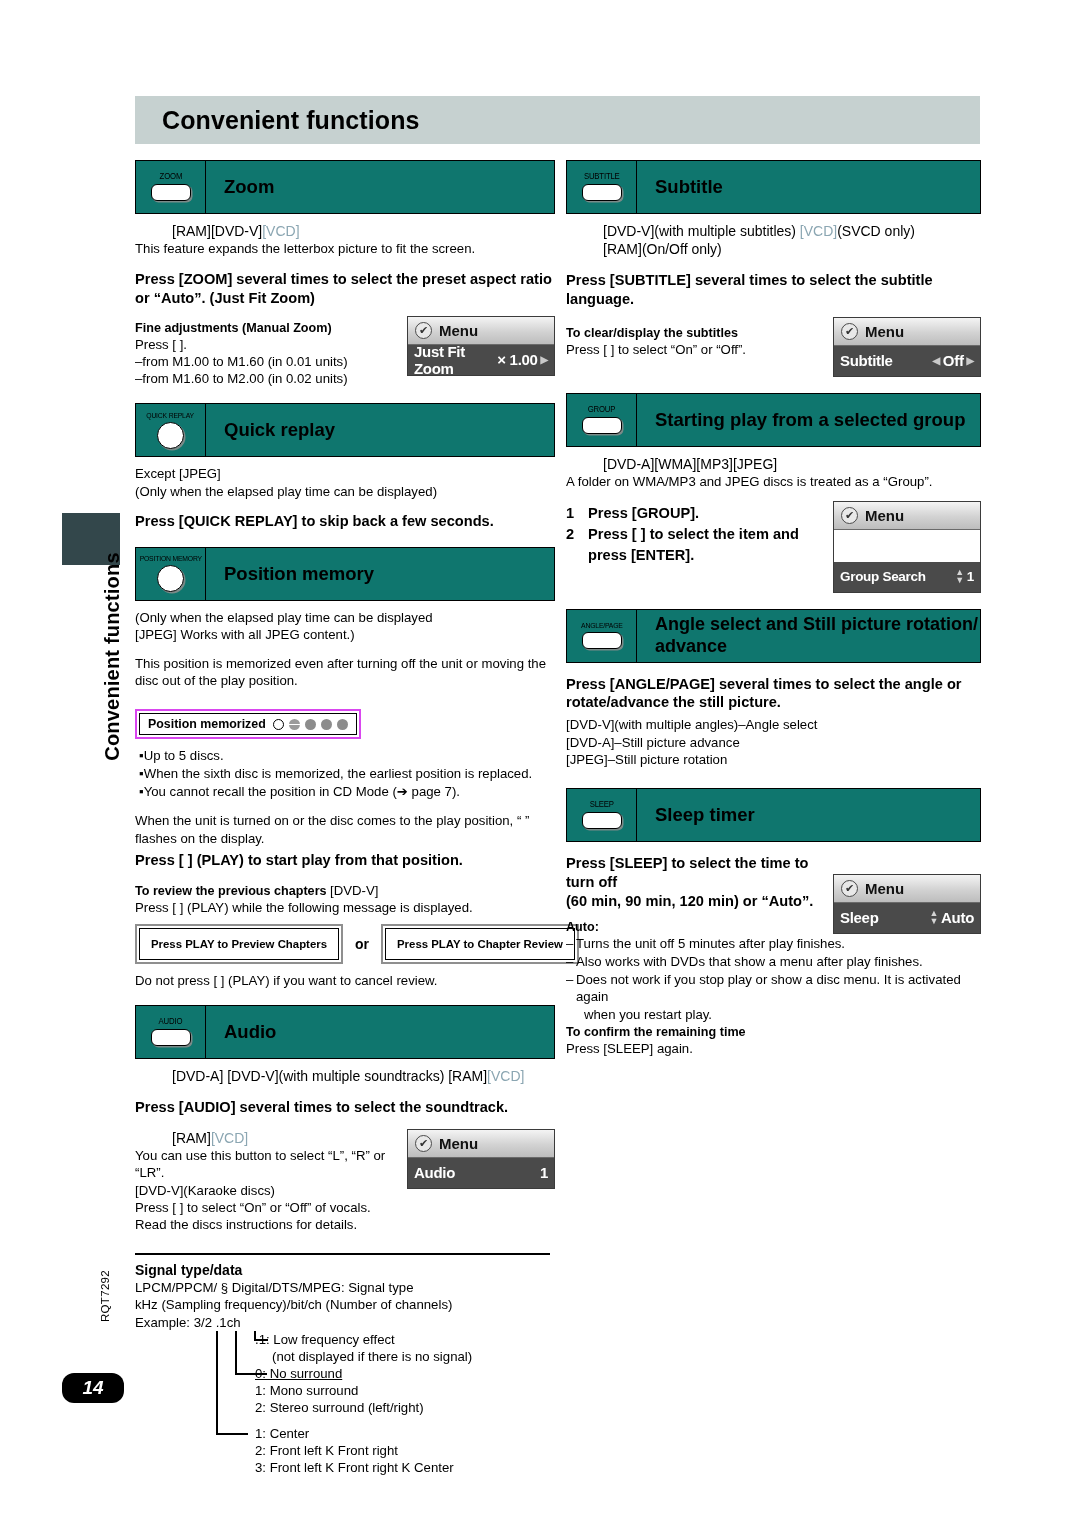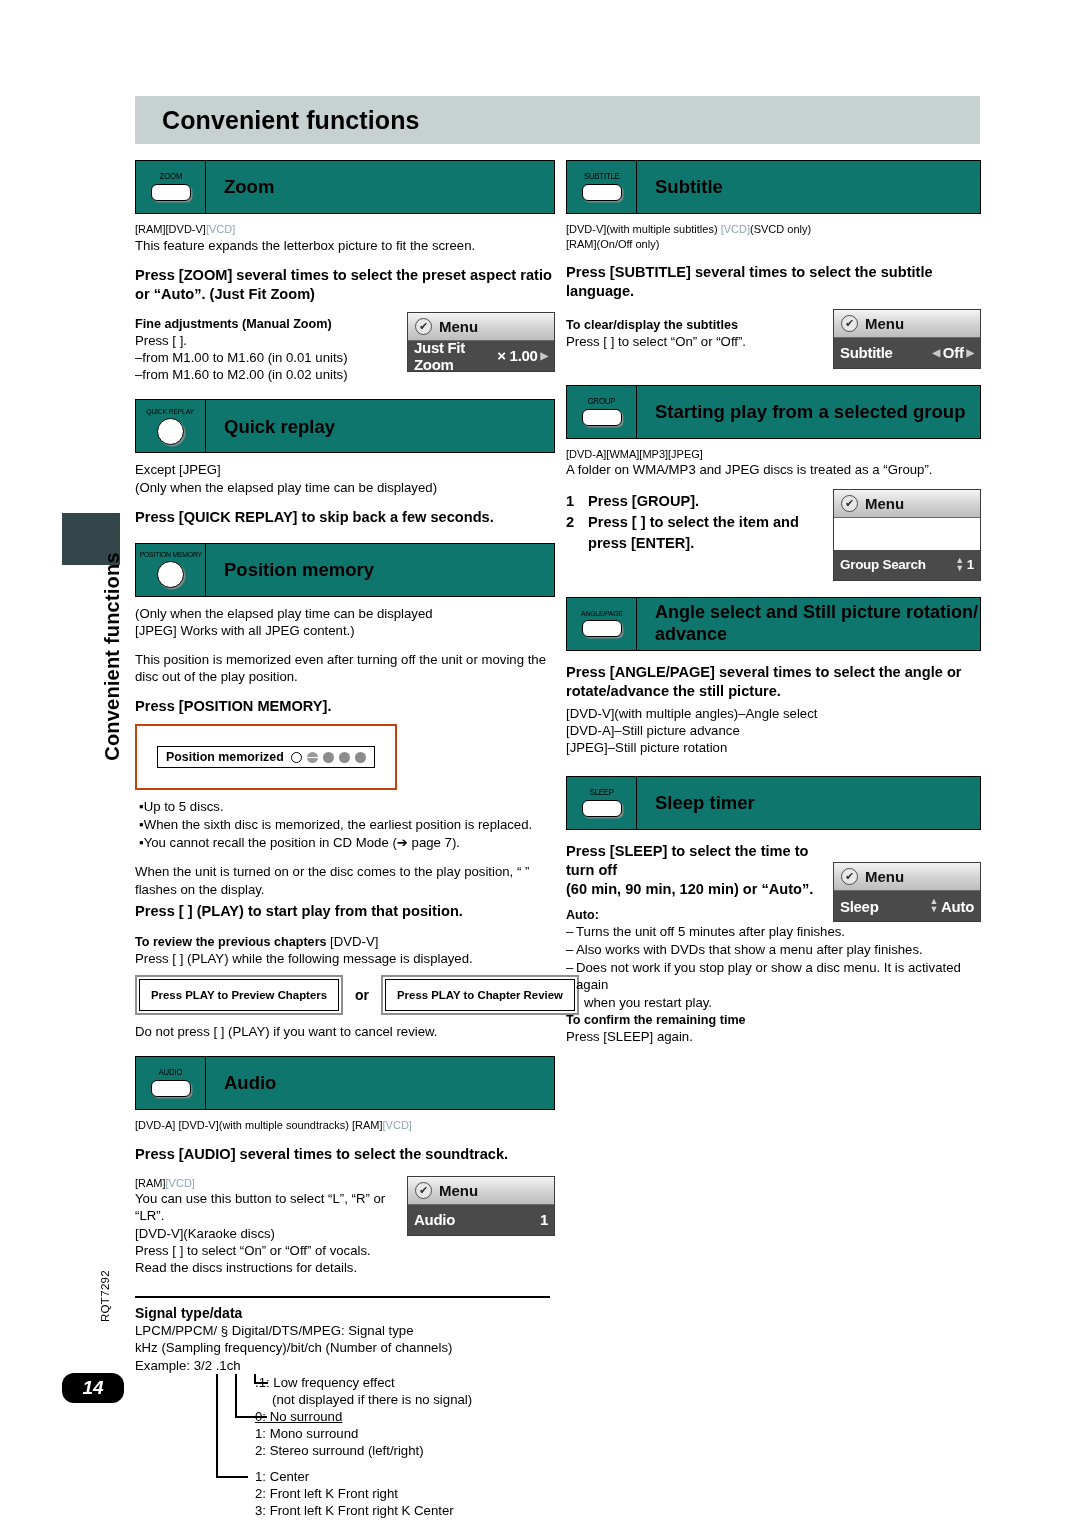--- a/index.html
+++ b/index.html
@@ -79,21 +79,21 @@
   }
   .sec h2.two { font-size: 18px; padding-top: 2px; padding-bottom: 2px; }
 
   
   .t   { font-size: 13.2px; line-height: 1.30; }
   .b   { font-size: 14.6px; line-height: 1.30; font-weight: bold; }
   .sb  { font-size: 12.6px; line-height: 1.30; font-weight: bold; }
   .gap4 { height: 4px; } .gap8 { height: 8px; } .gap12 { height: 12px; }
   .gap16 { height: 16px; } .gap20 { height: 20px; }
   .vcd { color: #8ba6b2; }
-  .tagline { font-size: 11px; line-height: 1.32; }
+  .tagline { font-size: 14px; line-height: 1.32; margin-left: 37px; }
 
   
   .osd { width: 148px; border: 1px solid #3b3b3b; }
   .osd .hd {
     height: 28px; display: flex; align-items: center; gap: 7px;
     padding-left: 7px;
     background: linear-gradient(#f4f4f4, #d2d2d2 55%, #bdbdbd);
     border-bottom: 1px solid #6a6a6a;
   }
   .osd .hd .chk {
@@ -112,21 +112,21 @@
   .osd .row .val { display: flex; align-items: center; gap: 3px; white-space: nowrap; }
   .osd .row .arw { font-size: 10px; color: #c9c9c9; }
   .osd .row .updn { font-size: 9px; line-height: .85; color: #d5d5d5; display: flex; flex-direction: column; }
 
   .float-right { float: right; margin-left: 12px; }
   .clear { clear: both; }
 
   
   .disp {
     display: inline-flex; align-items: center;
-    border: 2px solid #c2410c; background: #fff; padding: 20px;
+    border: 2px solid #d946ef; background: #fff; padding: 2px;
   }
   .disp .inner {
     border: 1.4px solid #000; padding: 3px 8px;
     display: flex; align-items: center; gap: 7px;
   }
   .disp .txt { font-size: 12.4px; font-weight: bold; }
   .disp .dots { display: flex; align-items: center; gap: 5px; }
   .disp .dot { width: 11px; height: 11px; border-radius: 50%; background: #8c8c8c; }
   .disp .dot.hollow { background: #fff; border: 1.6px solid #000; }
   .disp .dot.half {
@@ -234,21 +234,20 @@
         <div class="btn-round"></div>
       </div>
       <h2>Position memory</h2>
     </div>
     <div class="t">(Only when the elapsed play time can be displayed</div>
     <div class="t">[JPEG] Works with all JPEG content.)</div>
     <div class="gap12"></div>
     <div class="t">This position is memorized even after turning off the unit or moving the</div>
     <div class="t">disc out of the play position.</div>
     <div class="gap12"></div>
-    <div class="b">Press [POSITION MEMORY].</div>
     <div class="gap8"></div>
 
     <div class="disp">
       <div class="inner">
         <span class="txt">Position memorized</span>
         <span class="dots">
           <span class="dot hollow"></span>
           <span class="dot half"></span>
           <span class="dot"></span>
           <span class="dot"></span>

